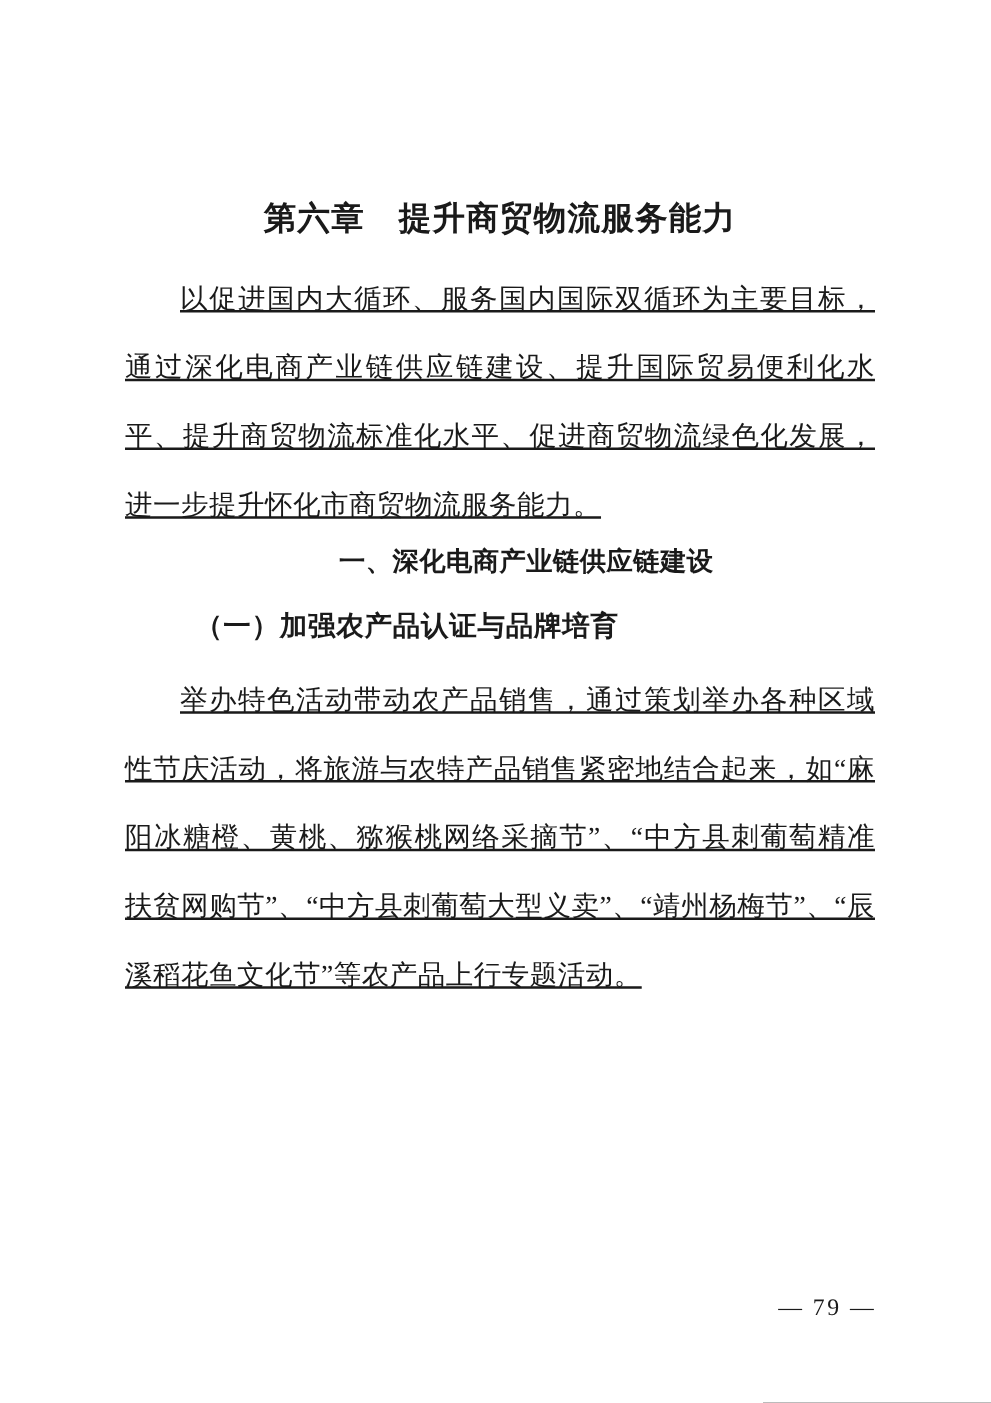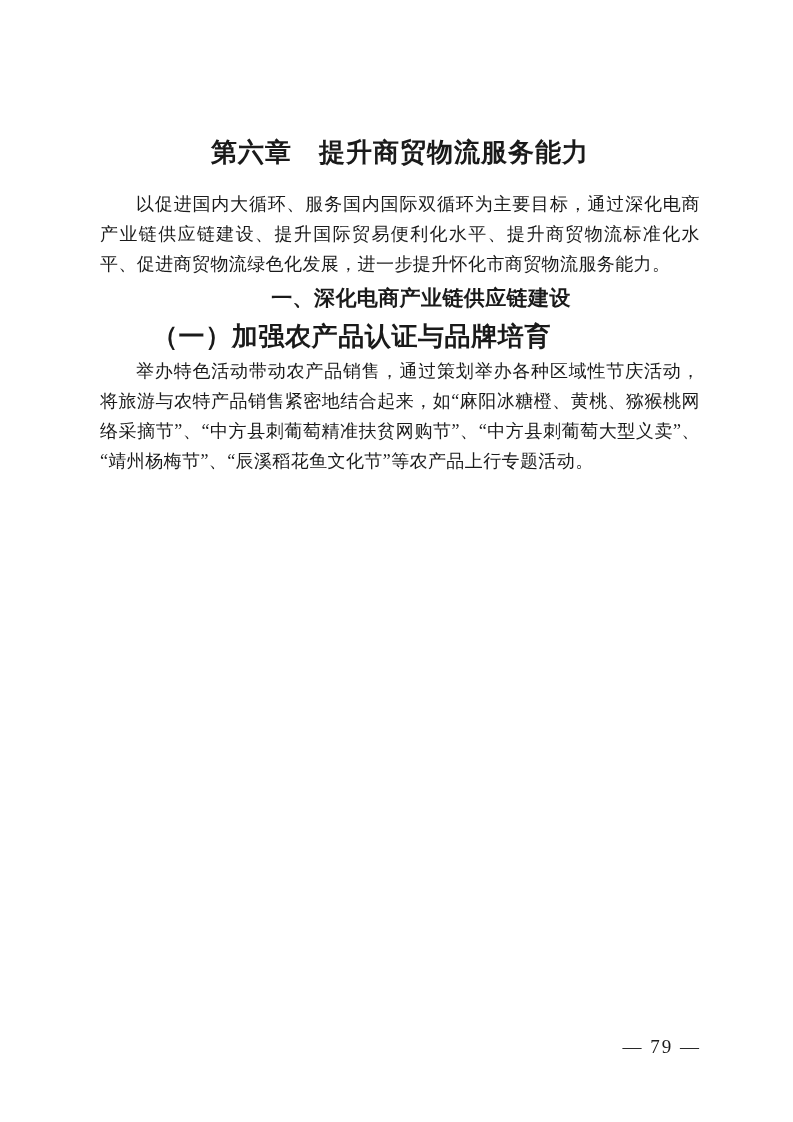--- a/index.html
+++ b/index.html
@@ -13,59 +13,60 @@
     height: 1122px;
     margin: 0 auto;
     background: #ffffff;
     color: #1a1a1a;
     overflow: hidden;
     box-sizing: border-box;
   }
   .content {
     position: absolute;
     left: 100px;
-    top: 132px;
+    top: 154px;
     width: 600px;
   }
   .chapter-title {
     font-family: "Liberation Sans", "DejaVu Sans", sans-serif;
     font-weight: 700;
     font-size: 26px;
     line-height: 40px;
     text-align: center;
     letter-spacing: 1px;
     margin: 0 0 17px 0;
   }
   .body-para {
     font-family: "Liberation Serif", "DejaVu Serif", serif;
-    font-size: 18px;
-    line-height: 30px;
+    font-size: 22px;
+    line-height: 55px;
     text-align: justify;
     text-justify: inter-ideograph;
     text-indent: 2em;
     letter-spacing: 0.4px;
     margin: 0;
+    text-decoration: underline;
   }
   .section-heading {
     font-family: "Liberation Sans", "DejaVu Sans", sans-serif;
     font-weight: 700;
     font-size: 21px;
     line-height: 38.6px;
     text-indent: 2em;
     letter-spacing: 0.4px;
     margin: 0;
     text-align: center;
   }
   .sub-heading {
     font-family: "Liberation Serif", "DejaVu Serif", serif;
-    font-size: 26px;
+    font-size: 22px;
     line-height: 38.6px;
     text-indent: 2em;
     letter-spacing: 0.6px;
-    margin: 0;
+    margin: 12px;
   }
   .page-number {
     position: absolute;
     right: 92px;
     top: 1036px;
     font-family: "Liberation Serif", "DejaVu Serif", serif;
     font-size: 19px;
     letter-spacing: 2px;
     color: #1a1a1a;
   }

